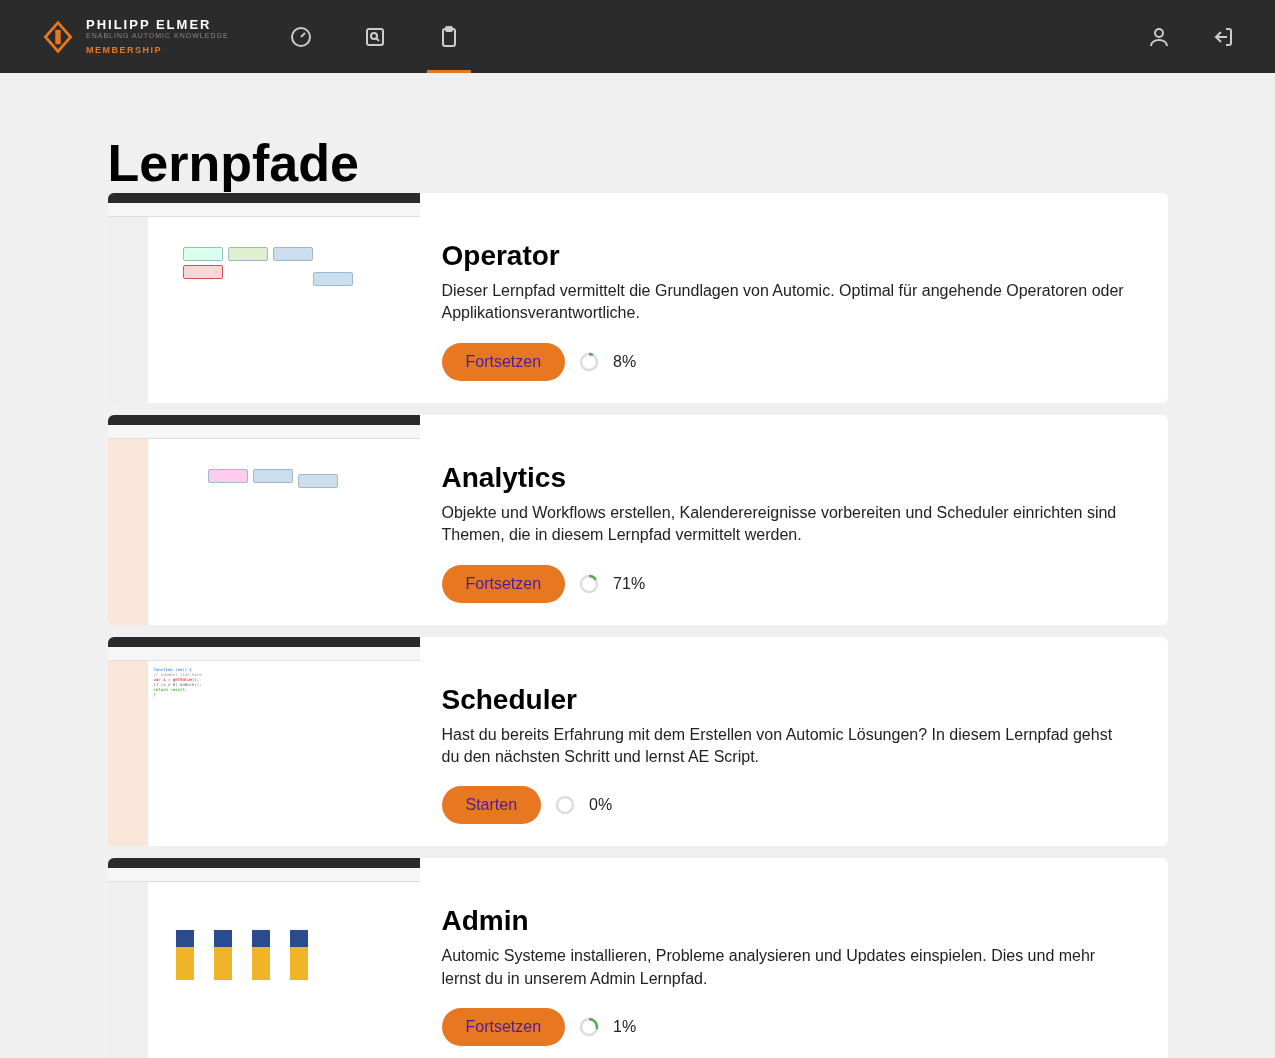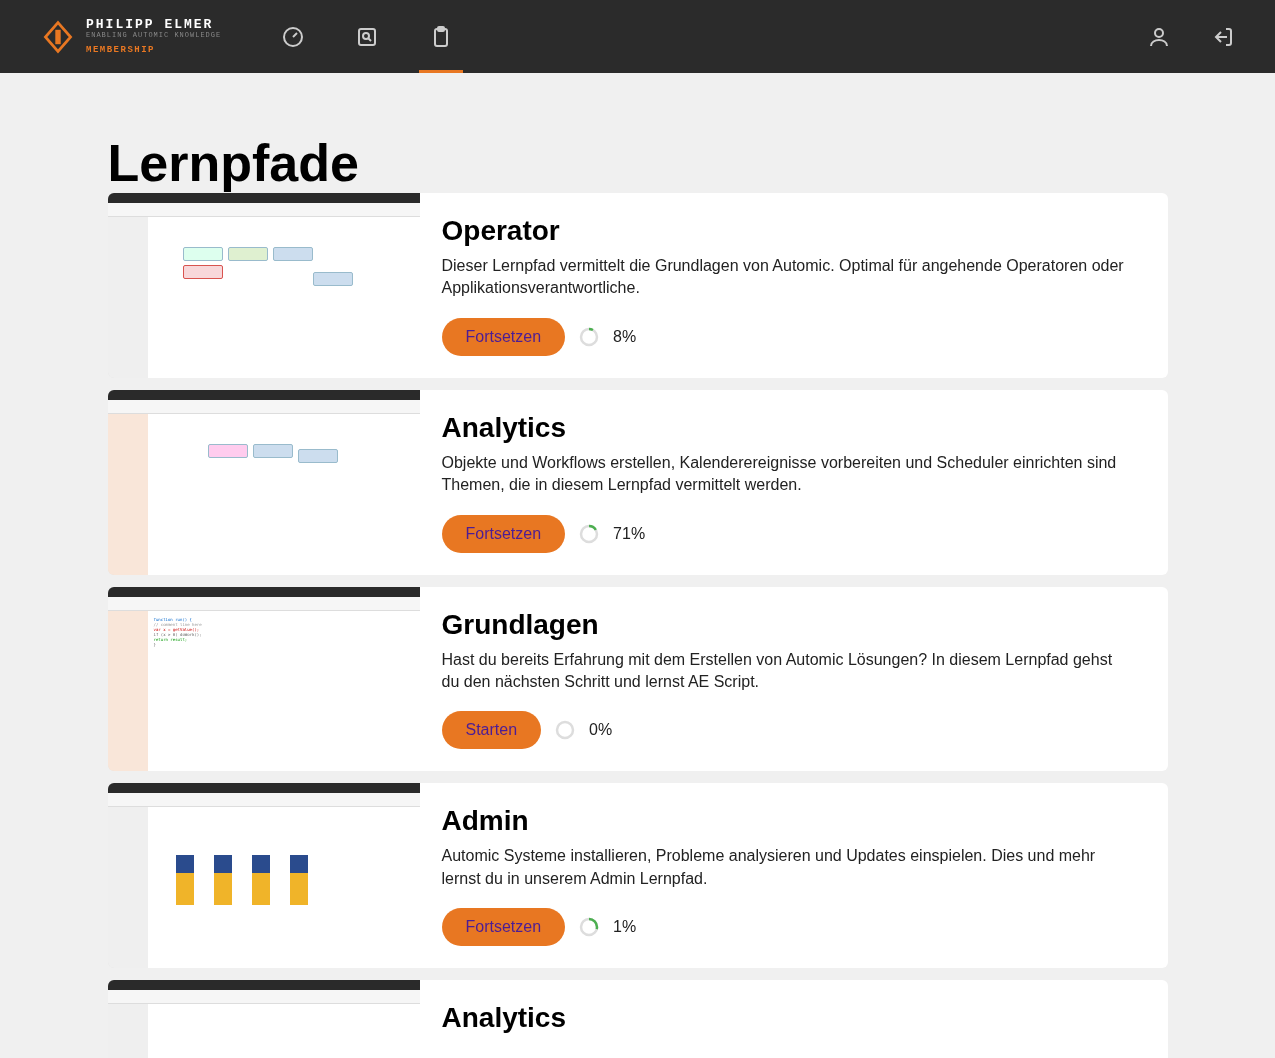--- a/index.html
+++ b/index.html
@@ -1,39 +1,39 @@
 <!DOCTYPE html>
 <html><head>
 <meta charset="utf-8">
 <style>
 * { margin: 0; padding: 0; box-sizing: border-box; }
 body { font-family: -apple-system, BlinkMacSystemFont, "Segoe UI", Arial, sans-serif; background: #f0f0f0; color: #000; }
 
 
 .header { background: #2b2b2b; height: 73px; display: flex; align-items: center; padding: 0 40px; position: relative; }
-.logo { display: flex; align-items: center; gap: 10px; font-family: Liberation Mono, monospace; }
+.logo { display: flex; align-items: center; gap: 10px; }
 .logo-icon { width: 36px; height: 36px; }
 .logo-text { display: flex; flex-direction: column; line-height: 1.1; }
 .logo-name { color: #fff; font-size: 13px; font-weight: 700; letter-spacing: 2px; }
 .logo-sub { color: #888; font-size: 7px; letter-spacing: 1px; }
 .logo-mem { color: #e87722; font-size: 9px; font-weight: 700; letter-spacing: 1.5px; margin-top: 6px; }
 .nav { display: flex; gap: 50px; margin-left: 60px; }
 .nav-item { color: #ccc; width: 24px; height: 24px; cursor: pointer; position: relative; display:flex; align-items:center; justify-content:center; }
 .nav-item.active::after { content: ""; position: absolute; bottom: -24px; left: -10px; right: -10px; height: 3px; background: #e87722; }
 .header-right { margin-left: auto; display: flex; gap: 40px; }
 .header-icon { color: #ccc; width: 24px; height: 24px; cursor: pointer; display:flex; align-items:center; justify-content:center; }
 
 
 .content { max-width: 1060px; margin: 0 auto; padding: 60px 0 40px; }
 .page-title { font-size: 52px; font-weight: 800; }
 
 .cards { display: flex; flex-direction: column; gap: 12px; }
 .card { background: #fff; border-radius: 6px; display: flex; overflow: hidden; min-height: 165px; }
 .card-thumb { width: 312px; background: #ddd; flex-shrink: 0; position: relative; overflow:hidden; }
-.card-body { padding: 22px 38px 22px 22px; flex: 1; }
+.card-body { padding: 22px 38px 22px 22px; flex: 1; margin-top: 25px; }
 .card-title { font-size: 28px; font-weight: 700; margin-bottom: 8px; }
 .card-desc { font-size: 16px; line-height: 1.4; color: #222; margin-bottom: 18px; }
 .card-actions { display: flex; align-items: center; gap: 14px; }
 .btn { background: #e87722; color: #4c1d95; border: none; border-radius: 22px; padding: 10px 24px; font-size: 16px; font-weight: 500; cursor: pointer; }
 .progress-ring { width: 20px; height: 20px; }
 .progress-text { font-size: 16px; color: #222; }
 
 
 .thumb-bar { height: 10px; background:#2a2a2a; }
 .thumb-toolbar { height:14px; background:#f6f6f6; border-bottom:1px solid #ddd; }
@@ -169,21 +169,21 @@
           <div style="color:#06c">function run() {</div>
           <div style="color:#999">// comment line here</div>
           <div style="color:#c00">var x = getValue();</div>
           <div>if (x &gt; 0) doWork();</div>
           <div style="color:#090">return result;</div>
           <div>}</div>
         </div>
           </div>
       </div>
       <div class="card-body">
-        <h2 class="card-title">Grundlagen</h2>
+        <h2 class="card-title">Scheduler</h2>
         <p class="card-desc">Hast du bereits Erfahrung mit dem Erstellen von Automic Lösungen? In diesem Lernpfad gehst du den nächsten Schritt und lernst AE Script.</p>
         <div class="card-actions">
           <button class="btn">Starten</button>
           <svg class="progress-ring" viewBox="0 0 20 20">
               <circle cx="10" cy="10" r="8" fill="none" stroke="#ddd" stroke-width="2.5"></circle>
             </svg>
           <span class="progress-text">0%</span>
         </div>
       </div>
     </div>

